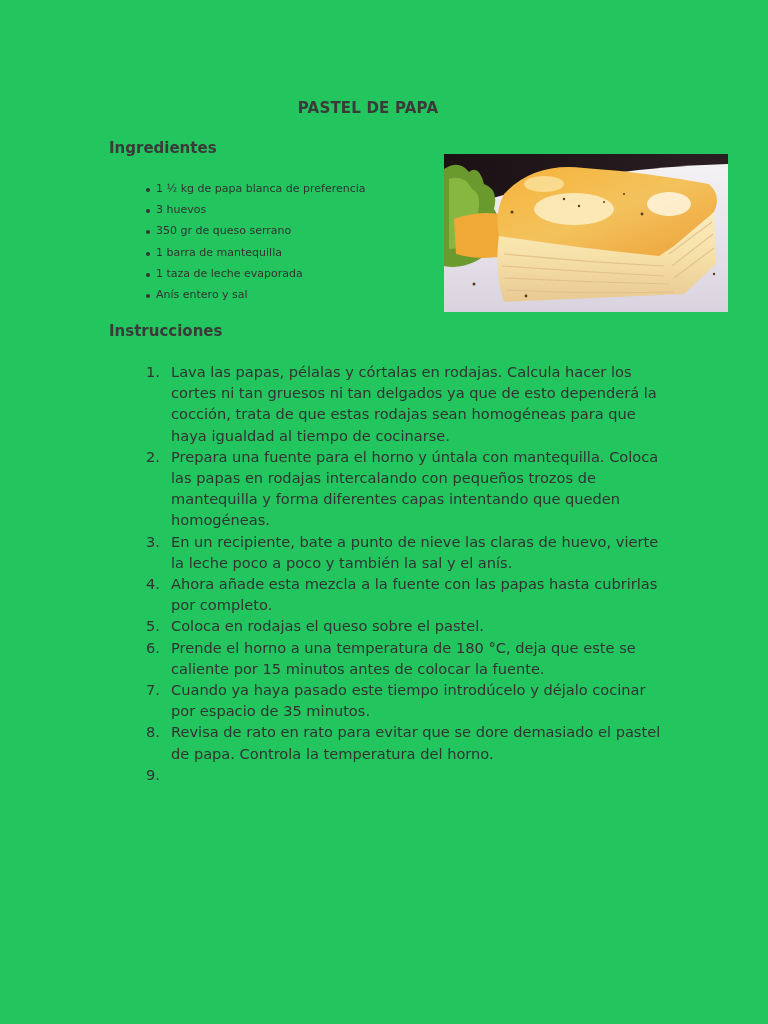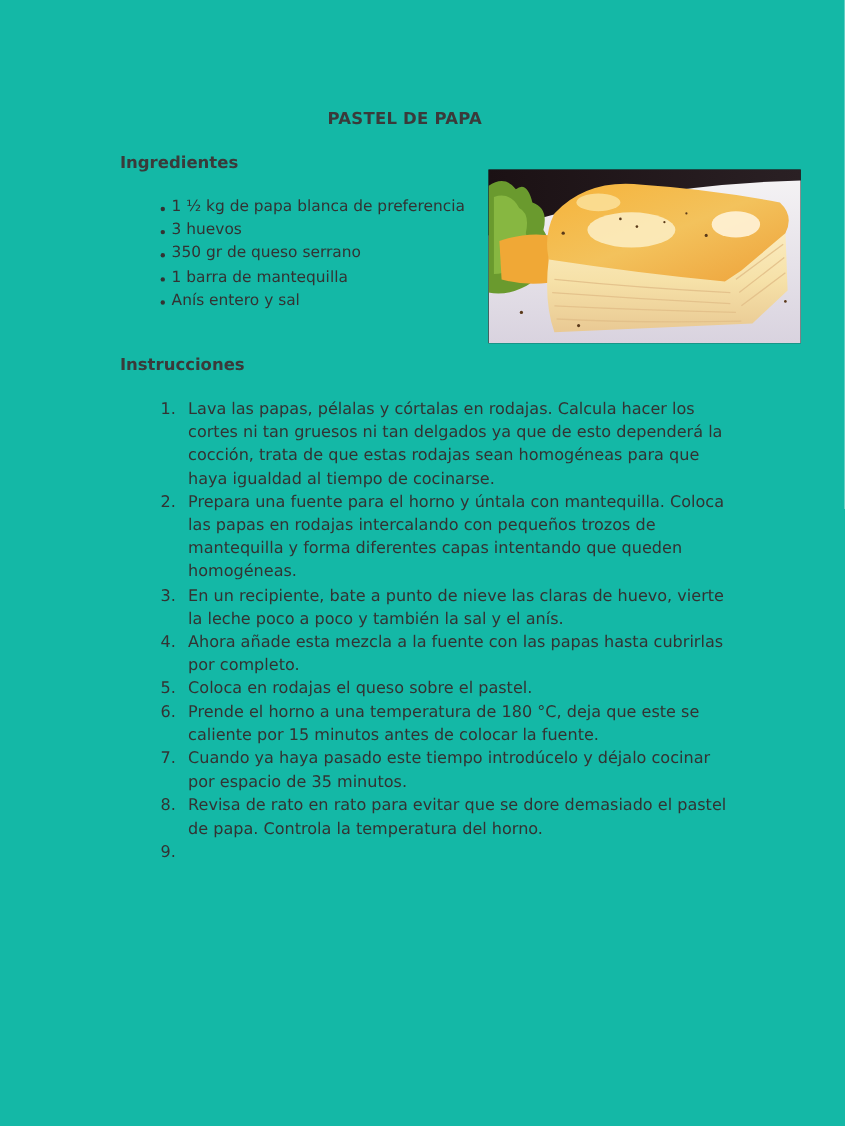--- a/index.html
+++ b/index.html
@@ -12,21 +12,21 @@
       height: 1024px;
       position: relative;
       overflow: hidden;
       font-family: "DejaVu Sans", sans-serif;
       color: #2e2e2e;
     }
     .page {
       position: absolute;
       left: 0; top: 0;
       width: 768px; height: 1024px;
-      background: #14b8a6;
+      background: #22c55e;
     }
     .title {
       position: absolute;
       left: 0;
       width: 736px;
       top: 99px;
       text-align: center;
       font-weight: bold;
       font-size: 15px;
       letter-spacing: 0.2px;
@@ -45,21 +45,21 @@
     .heading.ingredients { top: 139px; }
     .heading.instructions { top: 322px; }
 
     .ing-list {
       position: absolute;
       left: 145px;
       top: 178px;
       margin: 0;
       padding: 0;
       list-style: none;
-      font-size: 14px;
+      font-size: 11px;
       line-height: 21.2px;
       color: #333;
     }
     .ing-list li {
       position: relative;
       padding-left: 11px;
       white-space: nowrap;
     }
     .ing-list li .bullet {
       position: absolute;
@@ -113,20 +113,21 @@
     <span>PASTEL DE PAPA</span>
   </div>
 
   <div class="heading ingredients">Ingredientes</div>
 
   <ul class="ing-list">
     <li><span class="bullet"></span><span>1 ½ kg de papa blanca de preferencia</span></li>
     <li><span class="bullet"></span><span>3 huevos</span></li>
     <li><span class="bullet"></span><span>350 gr de queso serrano</span></li>
     <li><span class="bullet"></span><span>1 barra de mantequilla</span></li>
+    <li><span class="bullet"></span><span>1 taza de leche evaporada</span></li>
     <li><span class="bullet"></span><span>Anís entero y sal</span></li>
   </ul>
 
   <div class="photo" aria-label="Slice of layered potato cake with golden cheese crust on a white plate with lettuce">
     <svg width="284" height="158" viewBox="0 0 284 158">
       <defs>
         <linearGradient id="bg" x1="0" y1="0" x2="1" y2="0">
           <stop offset="0" stop-color="#1b1114"></stop>
           <stop offset="1" stop-color="#2a2024"></stop>
         </linearGradient>

